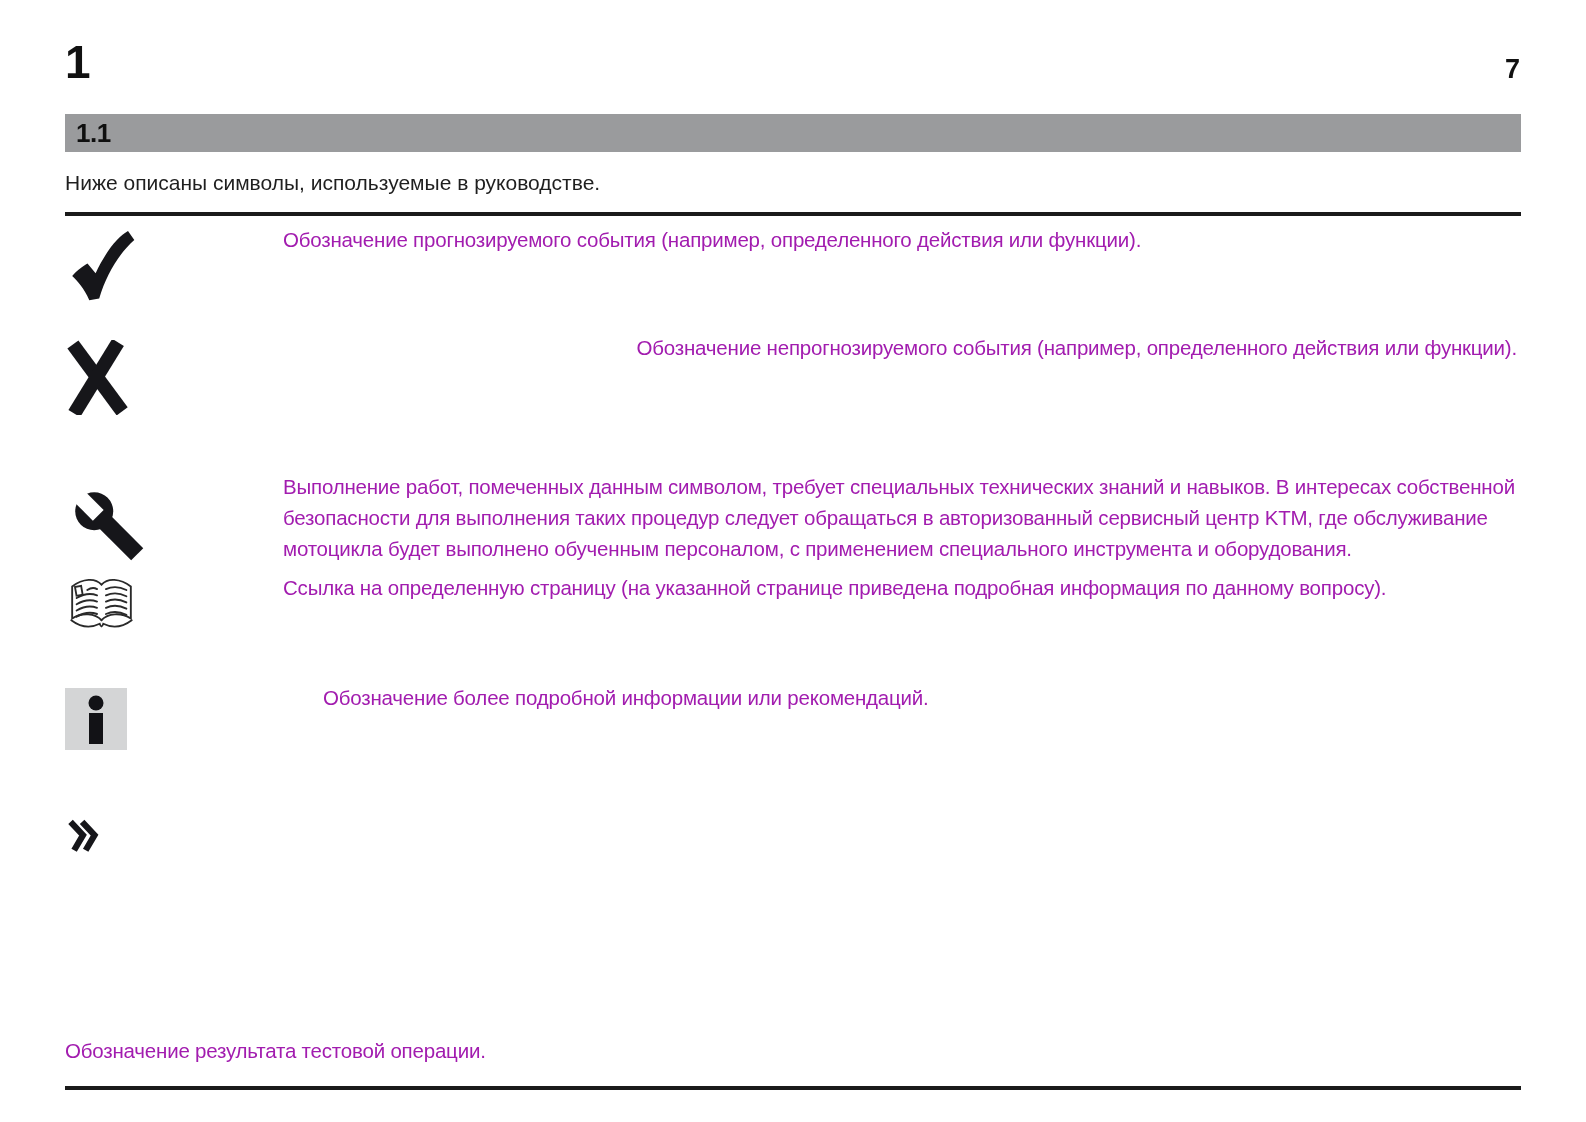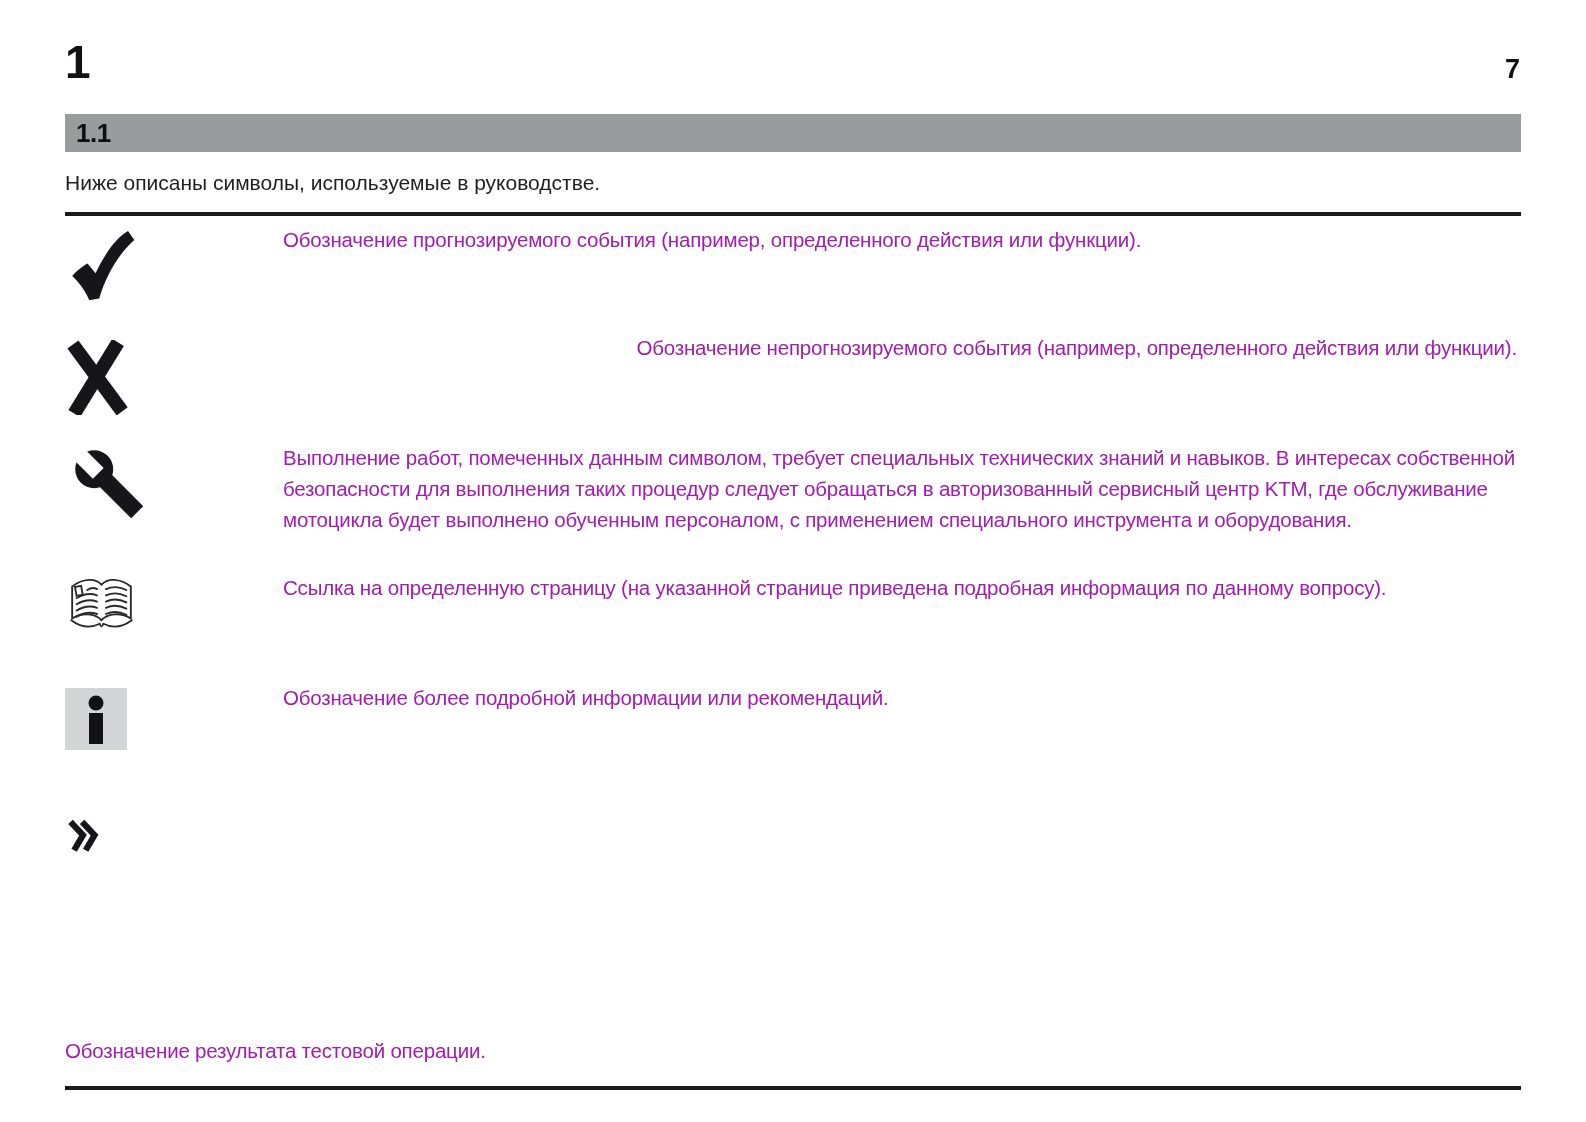--- a/index.html
+++ b/index.html
@@ -71,23 +71,23 @@
     border-bottom: 4px solid #1a1a1a;
   }
   .symbol-row {
     display: flex;
     align-items: flex-start;
     padding-top: 8px;
     box-sizing: border-box;
   }
   .symbol-row:nth-child(1) { min-height: 108px; }
   .symbol-row:nth-child(2) { min-height: 110px; text-align: right; }
-  .symbol-row:nth-child(3) { min-height: 130px; }
+  .symbol-row:nth-child(3) { min-height: 130px; align-items: flex-end; }
   .symbol-row:nth-child(4) { min-height: 110px; justify-content: center; }
-  .symbol-row:nth-child(5) { min-height: 135px; }
+  .symbol-row:nth-child(5) { min-height: 135px; gap: 40px; }
   .symbol-row:nth-child(6) { min-height: 62px; padding-bottom: 20px; flex-direction: column; }
   .symbol-cell {
     width: 218px;
     flex: 0 0 218px;
   }
   .desc-cell {
     flex: 1 1 auto;
     font-size: 20.5px;
     line-height: 31px;
     letter-spacing: -0.2px;

